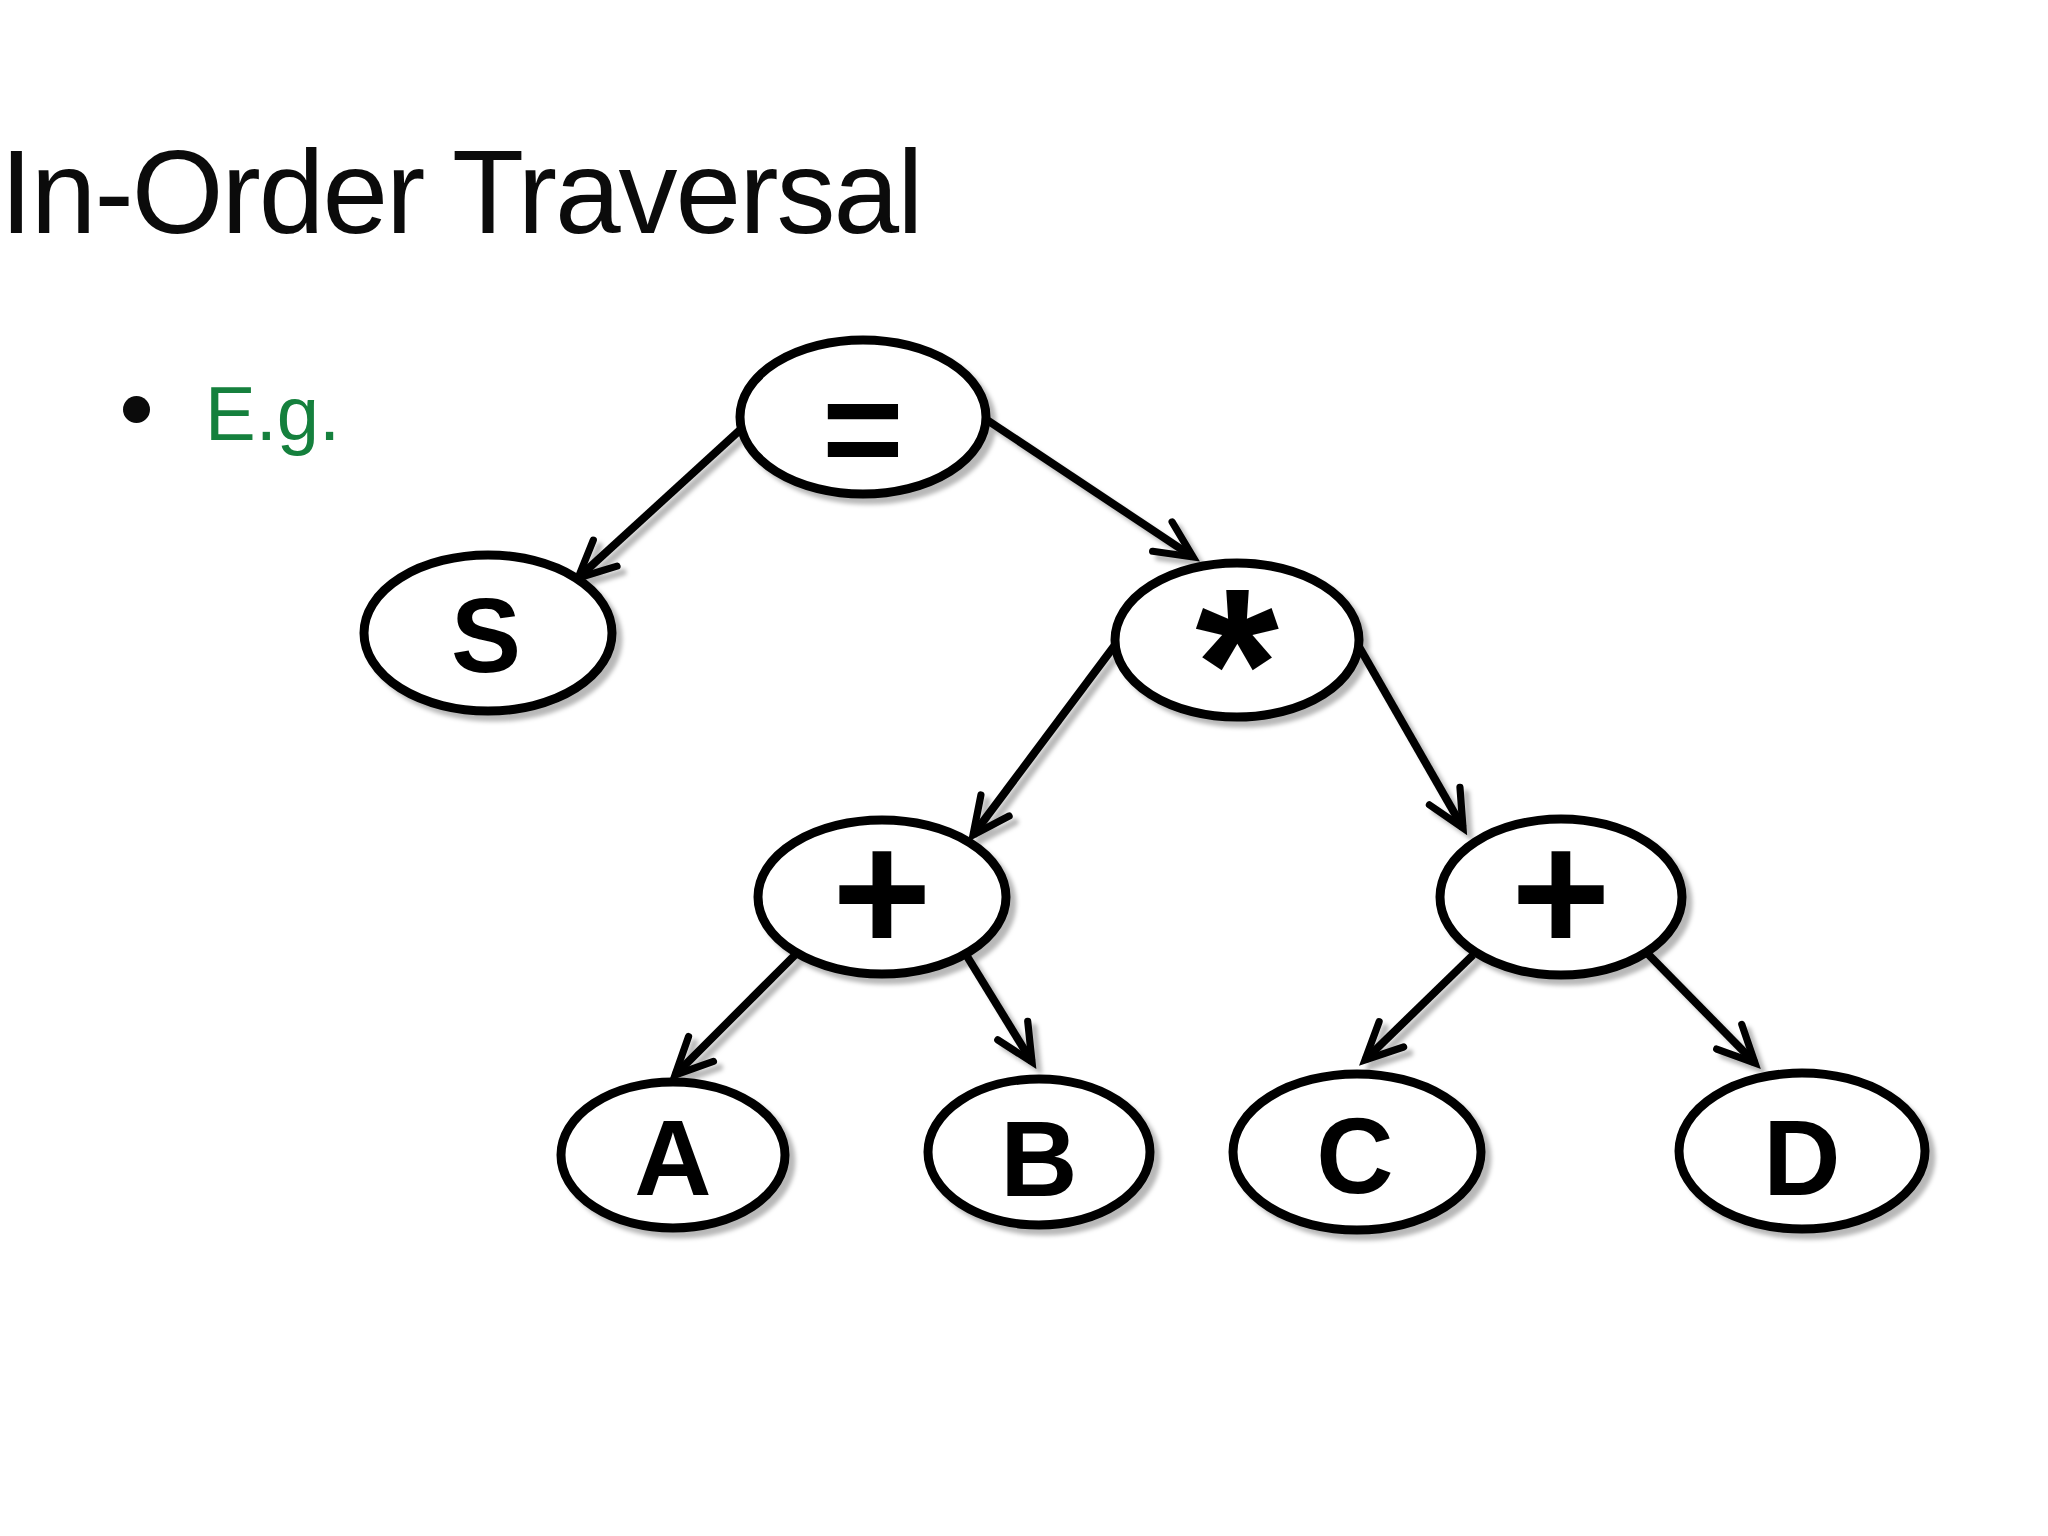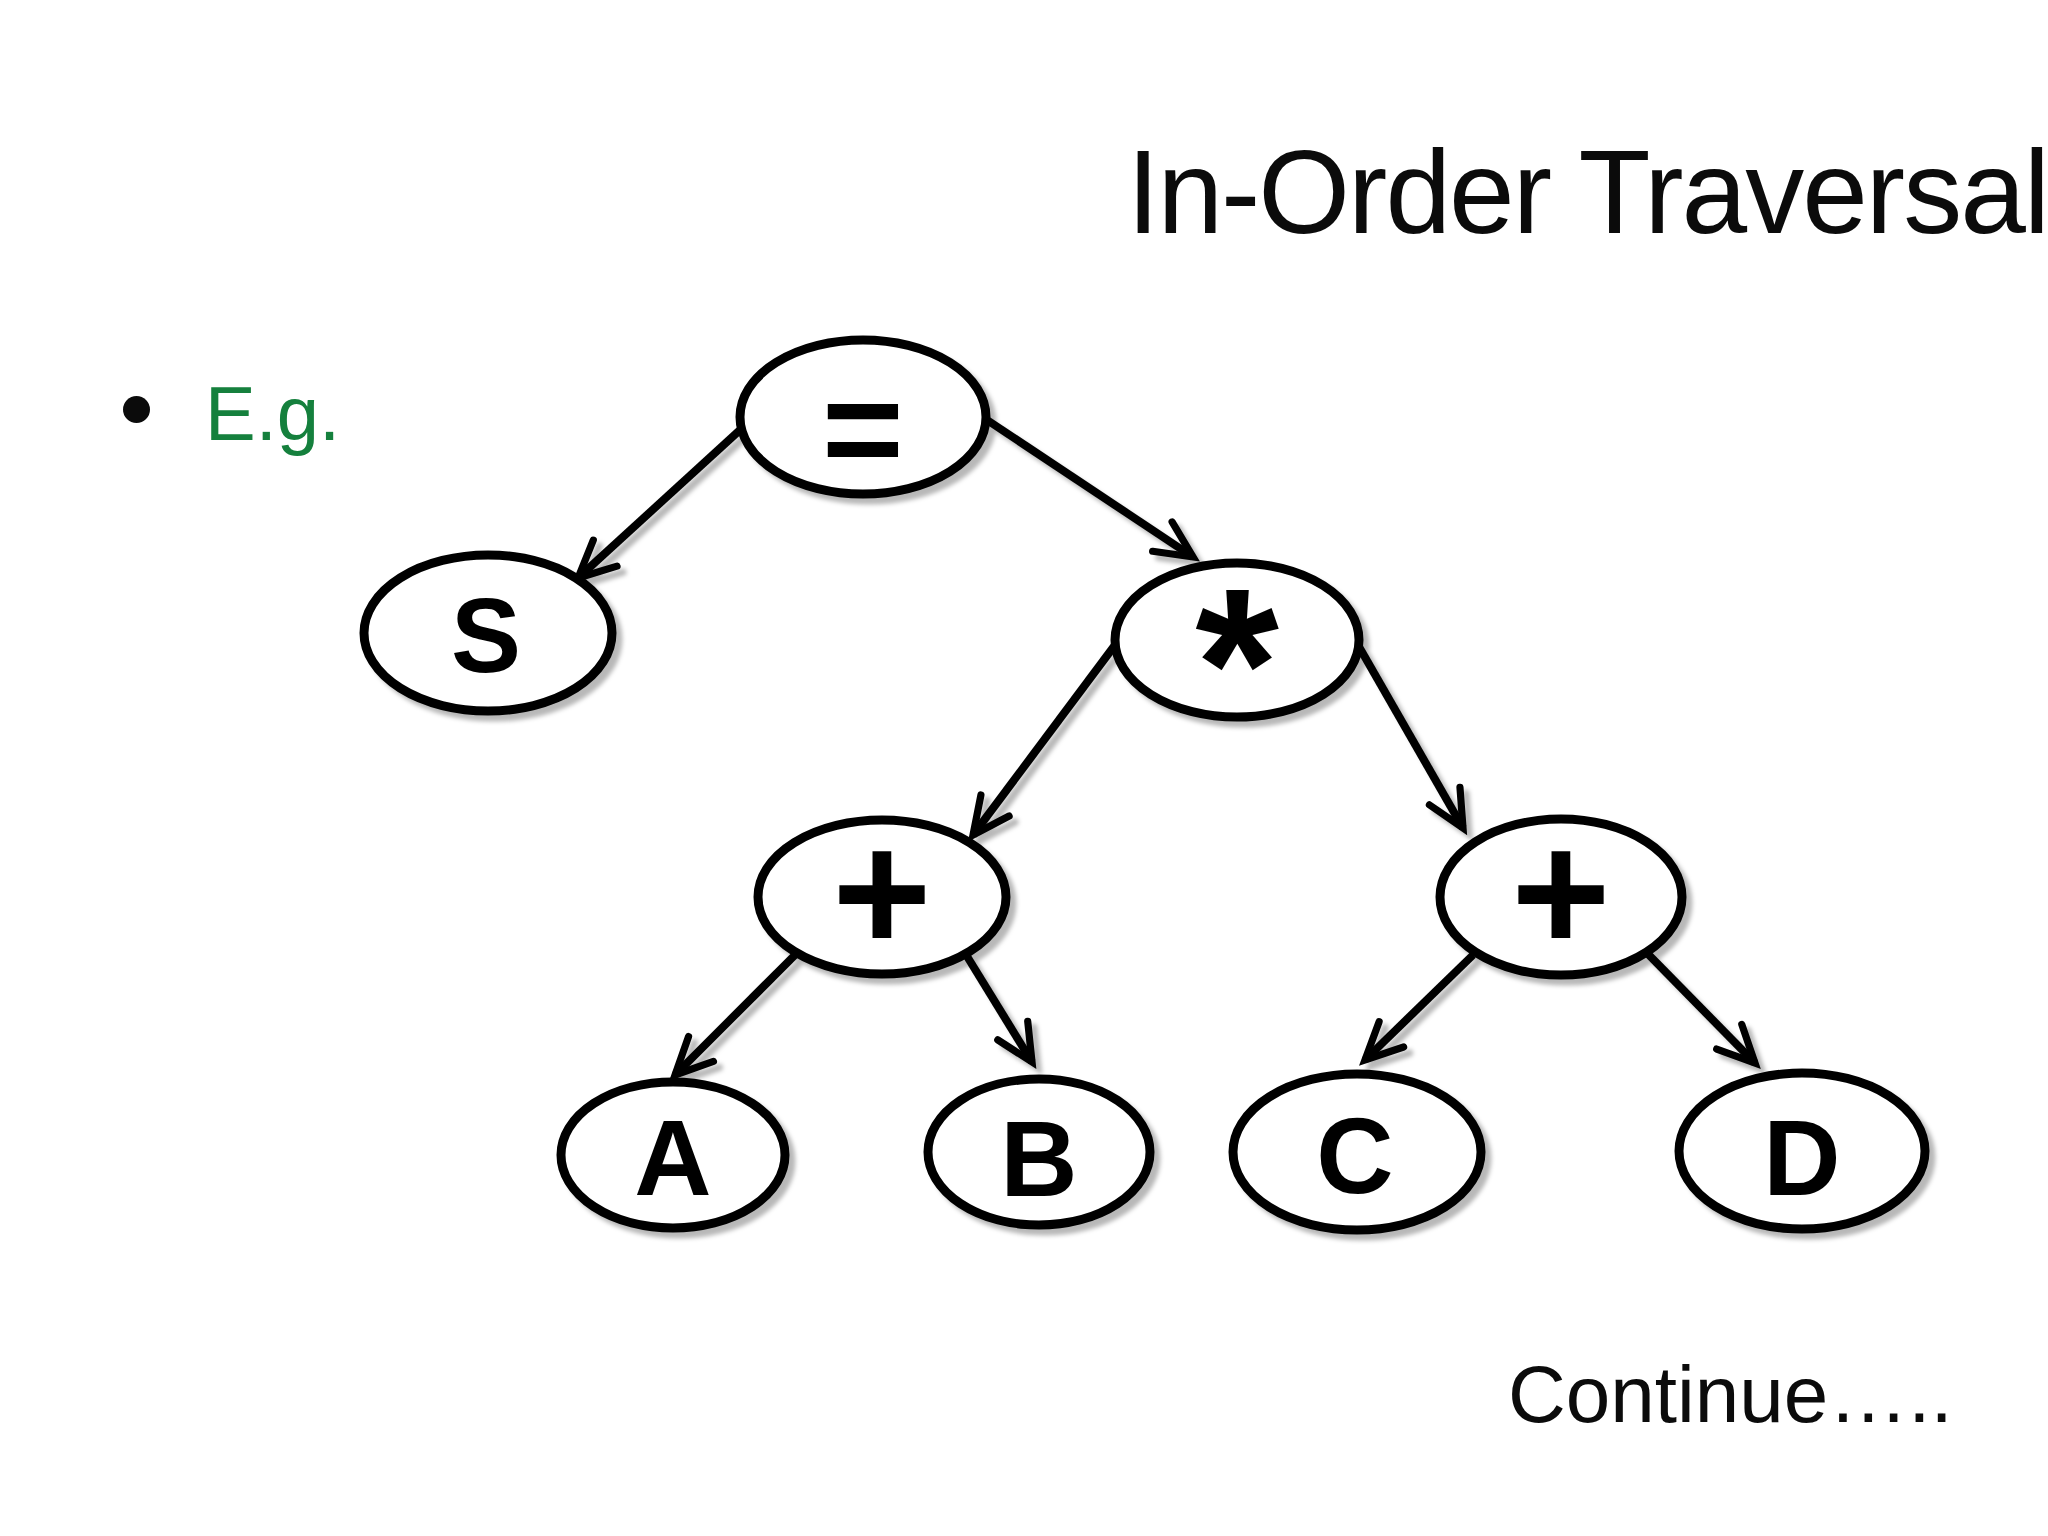--- a/index.html
+++ b/index.html
@@ -9,21 +9,21 @@
     position:relative;
     font-family:"Liberation Sans","DejaVu Sans",sans-serif;
     color:#000;
     overflow:hidden;
   }
   .slide{position:absolute;inset:0;}
 
   .title{
     position:absolute;
     left:0;top:133px;width:2048px;
-    text-align:right;
+    text-align:left;
     font-size:118px;
     line-height:118px;
     letter-spacing:-2px;
     color:#0b0b0b;
     white-space:nowrap;
   }
 
   .bullet-dot{
     position:absolute;
     left:123px;top:396px;
@@ -108,15 +108,14 @@
     <text class="node-label sym-s" x="486" y="672">S</text>
     <text class="node-label sym-star" x="1237" y="738">*</text>
     <text class="node-label sym-plus" x="882" y="951">+</text>
     <text class="node-label sym-plus" x="1561" y="951">+</text>
     <text class="node-label sym-letter" x="673" y="1195">A</text>
     <text class="node-label sym-letter" x="1039" y="1196">B</text>
     <text class="node-label sym-letter" x="1355" y="1193">C</text>
     <text class="node-label sym-letter" x="1802" y="1195">D</text>
   </svg>
 
-  <div class="continue">Continue…..</div>
 
 </div>
 
 </body></html>

